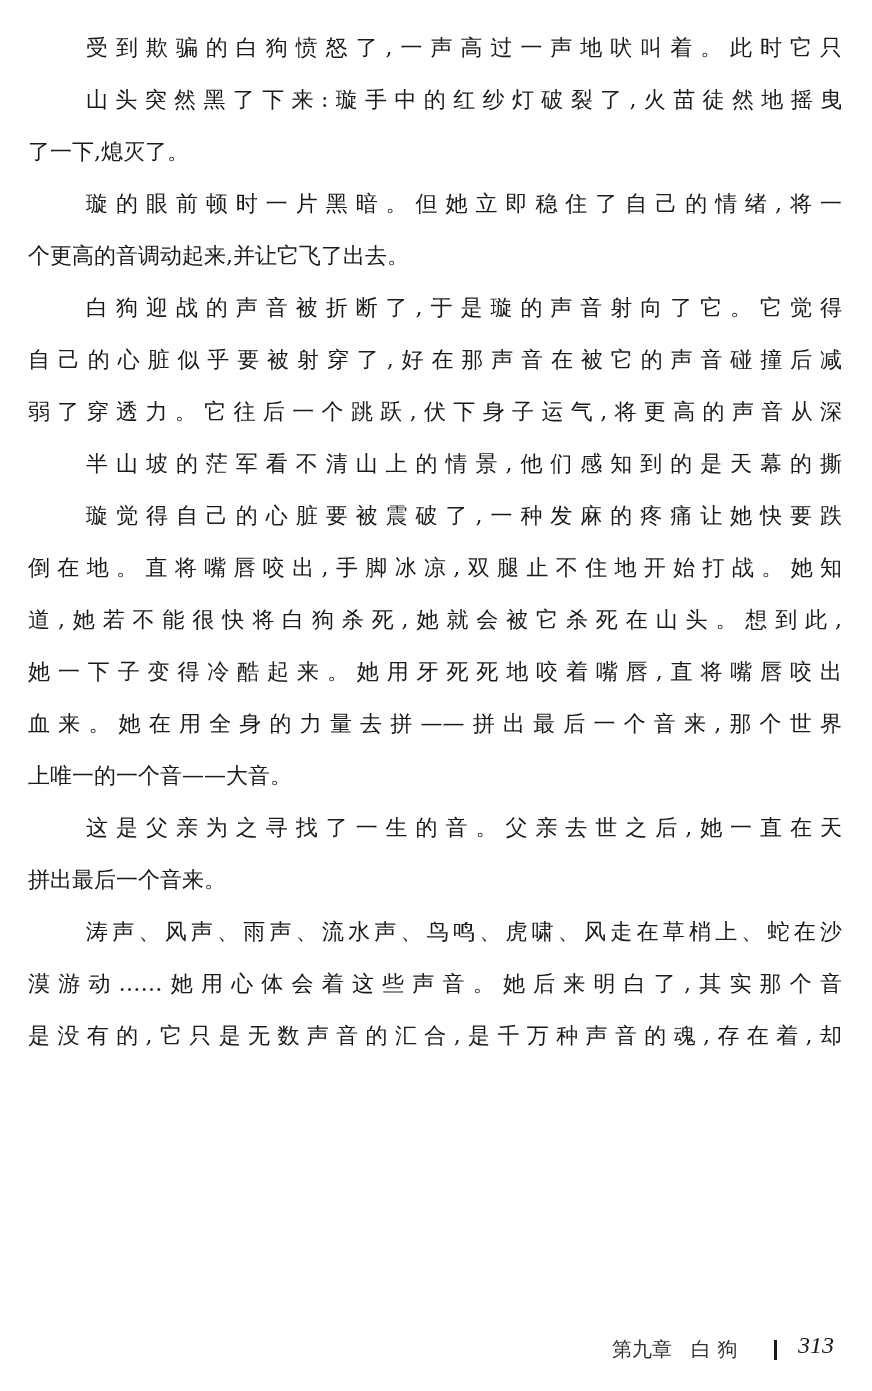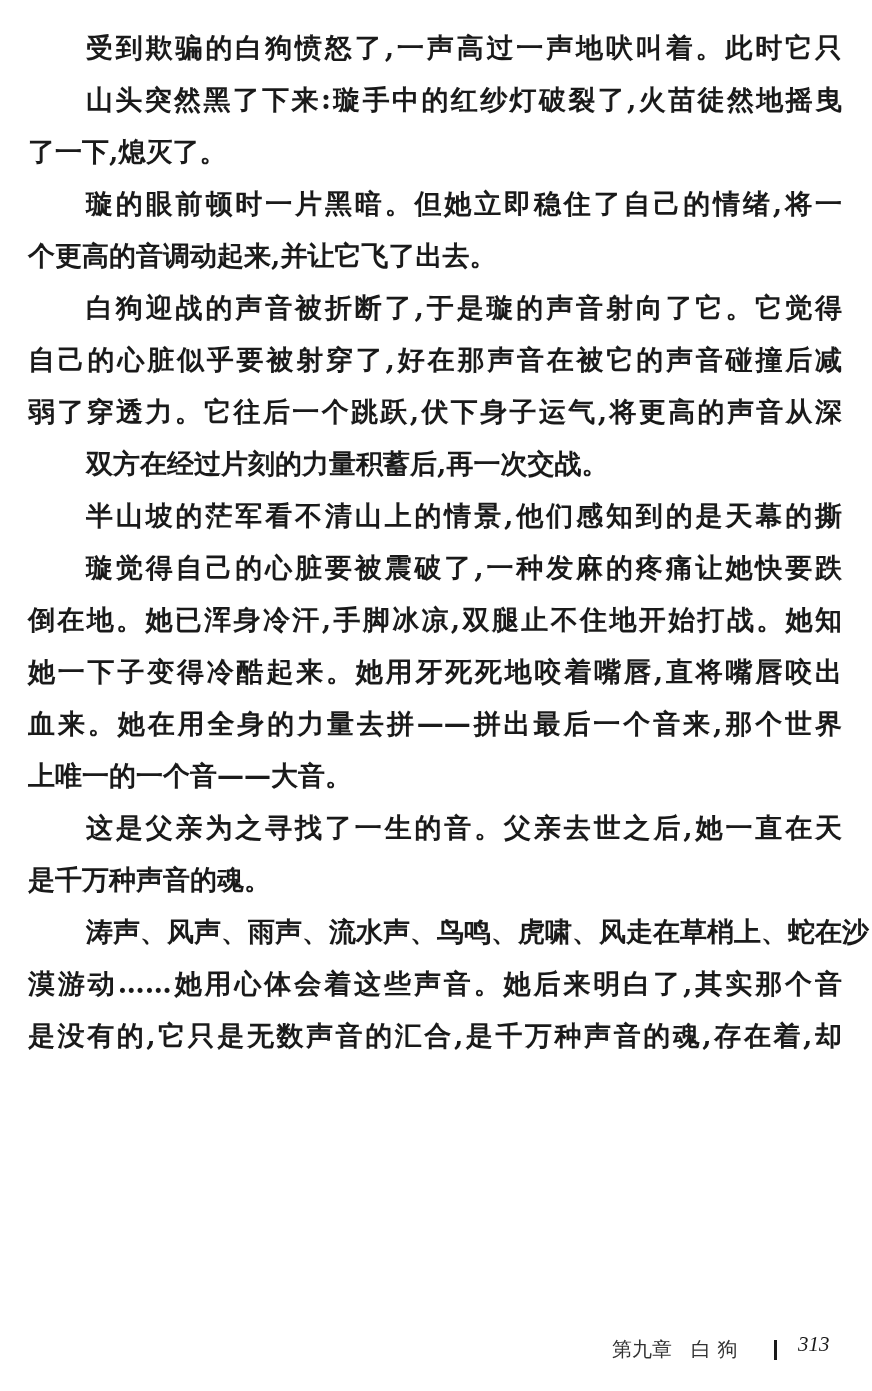--- a/index.html
+++ b/index.html
@@ -18,26 +18,25 @@
       position: absolute;
       left: 28px;
       top: 22px;
       width: 814px;
     }
     .line {
       display: block;
       height: 52px;
       line-height: 52px;
       font-family: "DejaVu Serif", "Liberation Serif", serif;
-      font-size: 27px;
+      font-size: 22px;
       white-space: nowrap;
       text-align: justify;
       text-align-last: justify;
       letter-spacing: 0px;
-      font-weight: bold;
     }
     .line.indent {
       padding-left: 58px;
     }
     .line.last {
       text-align-last: left;
     }
     .footer {
       position: absolute;
       top: 1332px;
@@ -61,45 +60,45 @@
       width: 3px;
       height: 20px;
       background: #1a1a1a;
     }
     .footer .pagenum {
       position: absolute;
       left: 798px;
       top: 0px;
       font-family: "Liberation Serif", "DejaVu Serif", serif;
       font-style: italic;
-      font-size: 21px;
+      font-size: 24px;
       color: #1a1a1a;
     }
   </style>
 </head>
 <body>
 
 <div class="page">
   <div class="line indent">受到欺骗的白狗愤怒了,一声高过一声地吠叫着。此时它只</div>
   <div class="line indent">山头突然黑了下来:璇手中的红纱灯破裂了,火苗徒然地摇曳</div>
   <div class="line last">了一下,熄灭了。</div>
   <div class="line indent">璇的眼前顿时一片黑暗。但她立即稳住了自己的情绪,将一</div>
   <div class="line last">个更高的音调动起来,并让它飞了出去。</div>
   <div class="line indent">白狗迎战的声音被折断了,于是璇的声音射向了它。它觉得</div>
   <div class="line">自己的心脏似乎要被射穿了,好在那声音在被它的声音碰撞后减</div>
   <div class="line">弱了穿透力。它往后一个跳跃,伏下身子运气,将更高的声音从深</div>
-  <div class="line indent last">双方在经过片刻的力量积蓄后,再一次交战。</div>
   <div class="line indent">半山坡的茫军看不清山上的情景,他们感知到的是天幕的撕</div>
   <div class="line indent">璇觉得自己的心脏要被震破了,一种发麻的疼痛让她快要跌</div>
-  <div class="line">倒在地。她已浑身冷汗,手脚冰凉,双腿止不住地开始打战。她知</div>
+  <div class="line">倒在地。直将嘴唇咬出,手脚冰凉,双腿止不住地开始打战。她知</div>
+  <div class="line">道,她若不能很快将白狗杀死,她就会被它杀死在山头。想到此,</div>
   <div class="line">她一下子变得冷酷起来。她用牙死死地咬着嘴唇,直将嘴唇咬出</div>
   <div class="line">血来。她在用全身的力量去拼——拼出最后一个音来,那个世界</div>
   <div class="line last">上唯一的一个音——大音。</div>
   <div class="line indent">这是父亲为之寻找了一生的音。父亲去世之后,她一直在天</div>
-  <div class="line last">是千万种声音的魂。</div>
+  <div class="line last">拼出最后一个音来。</div>
   <div class="line indent">涛声、风声、雨声、流水声、鸟鸣、虎啸、风走在草梢上、蛇在沙</div>
   <div class="line">漠游动……她用心体会着这些声音。她后来明白了,其实那个音</div>
   <div class="line">是没有的,它只是无数声音的汇合,是千万种声音的魂,存在着,却</div>
 </div>
 
 <div class="footer">
   <span class="chapter">第九章   白 狗</span>
   <span class="divider"></span>
   <span class="pagenum">313</span>
 </div>

